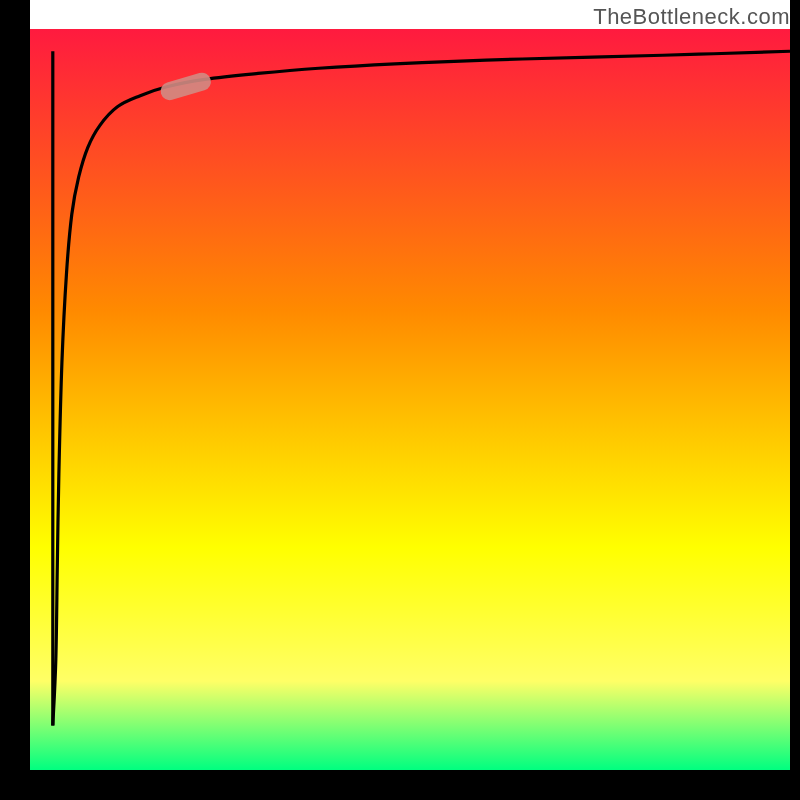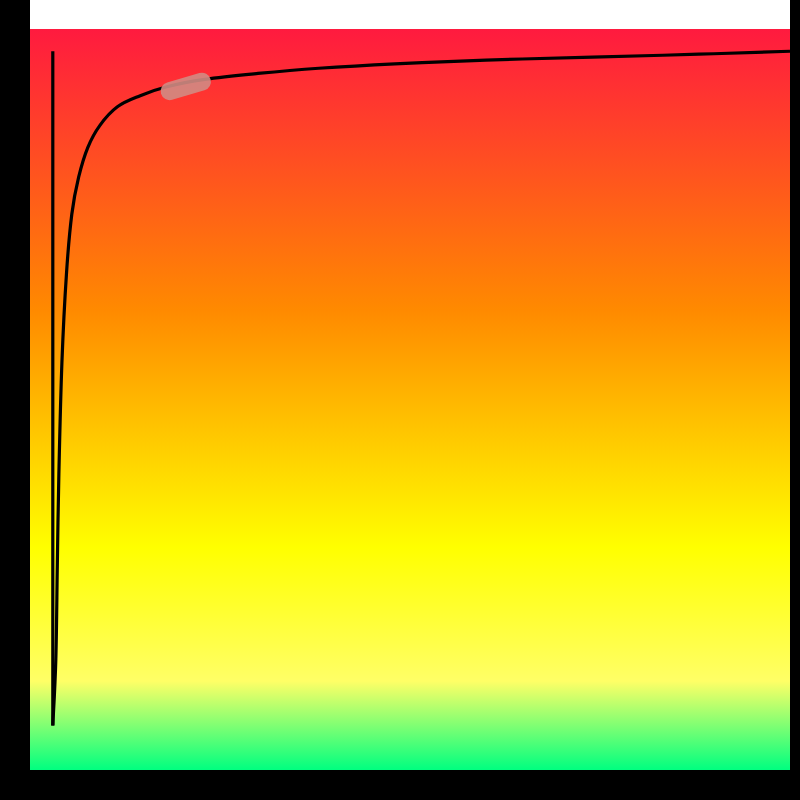--- a/index.html
+++ b/index.html
@@ -27,20 +27,21 @@
     z-index: 10;
   }
   svg.chart {
     display: block;
   }
 </style>
 </head>
 <body>
 
 <div class="container">
+  <div class="watermark">TheBottleneck.com</div>
 
   <svg class="chart" width="800" height="800" viewBox="0 0 800 800">
     <defs>
       <linearGradient id="bg-grad" x1="0" y1="0" x2="0" y2="1">
         <stop id="g0" offset="0%" stop-color="#ff1a3f"></stop>
         <stop id="g1" offset="38%" stop-color="#ff8a00"></stop>
         <stop id="g2" offset="70%" stop-color="#ffff00"></stop>
         <stop id="g3" offset="88%" stop-color="#ffff66"></stop>
         <stop id="g4" offset="100%" stop-color="#00ff80"></stop>
       </linearGradient>

